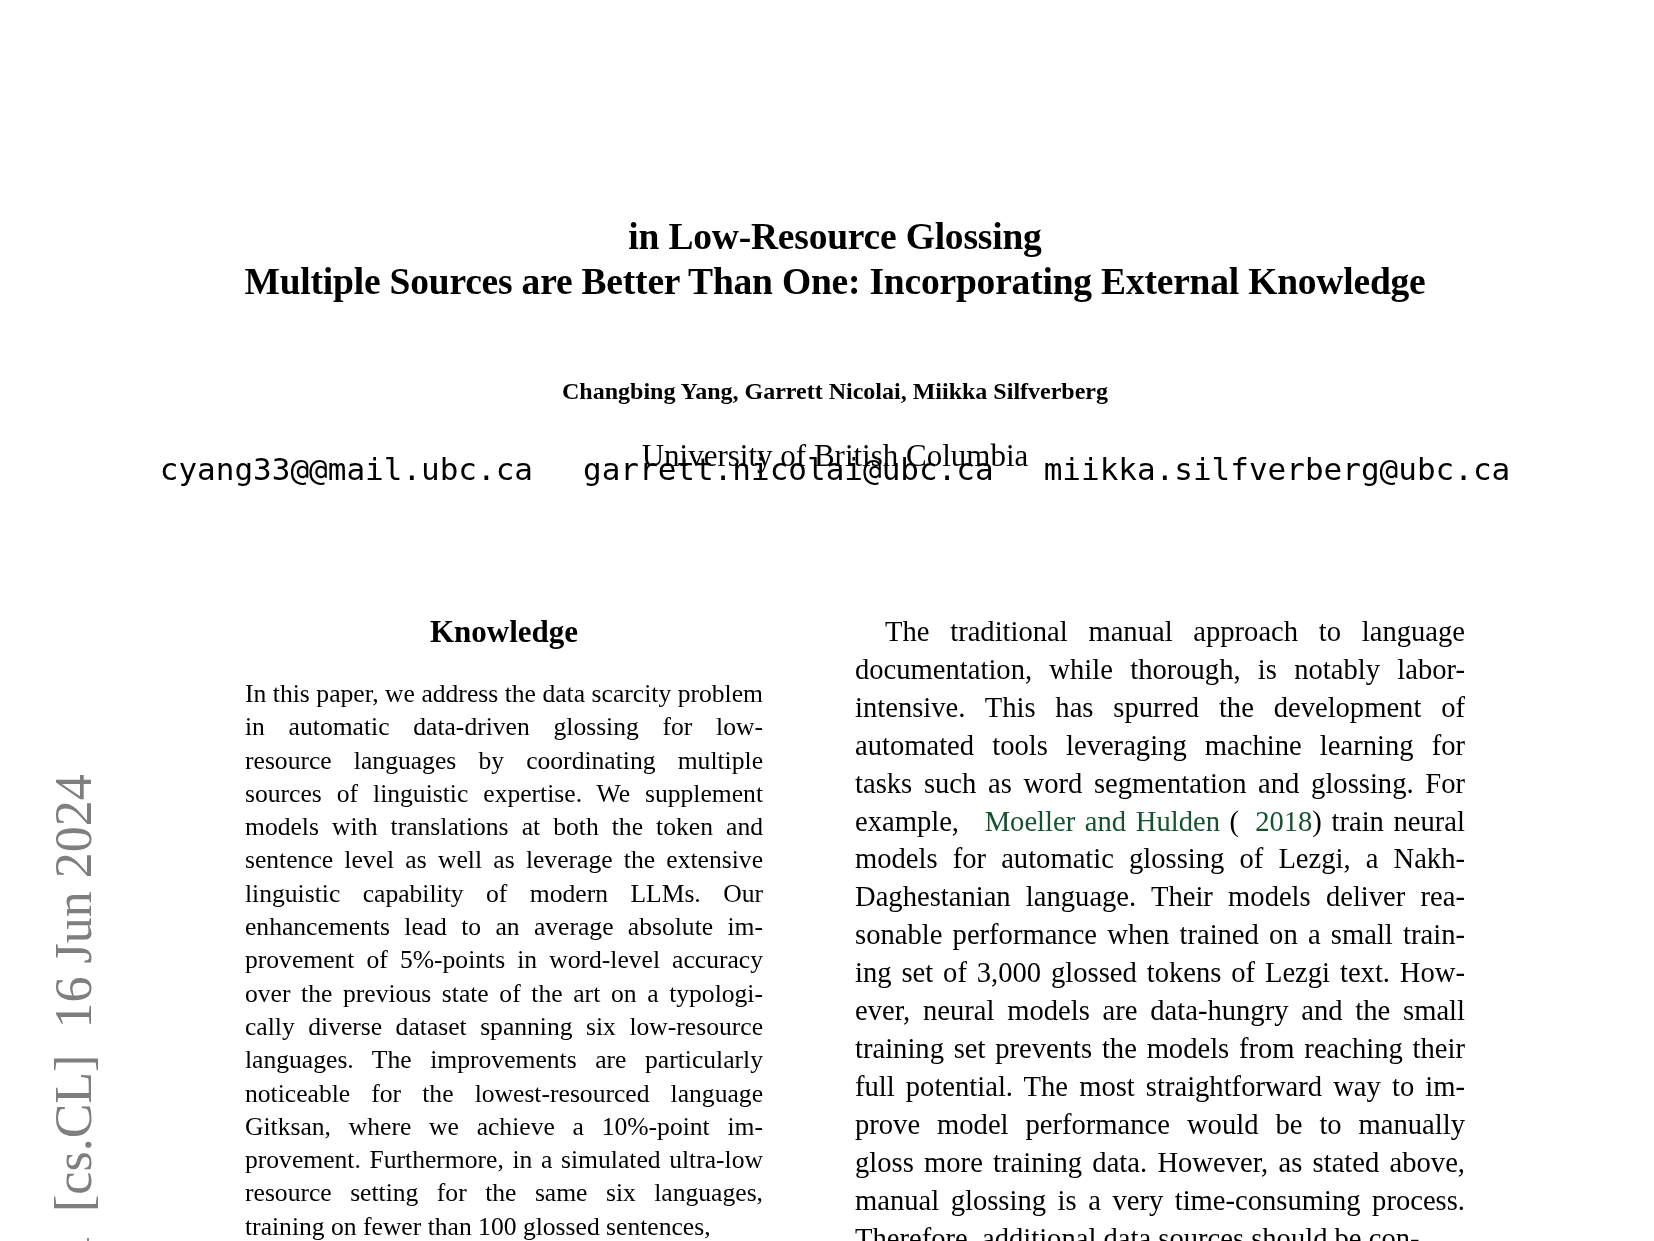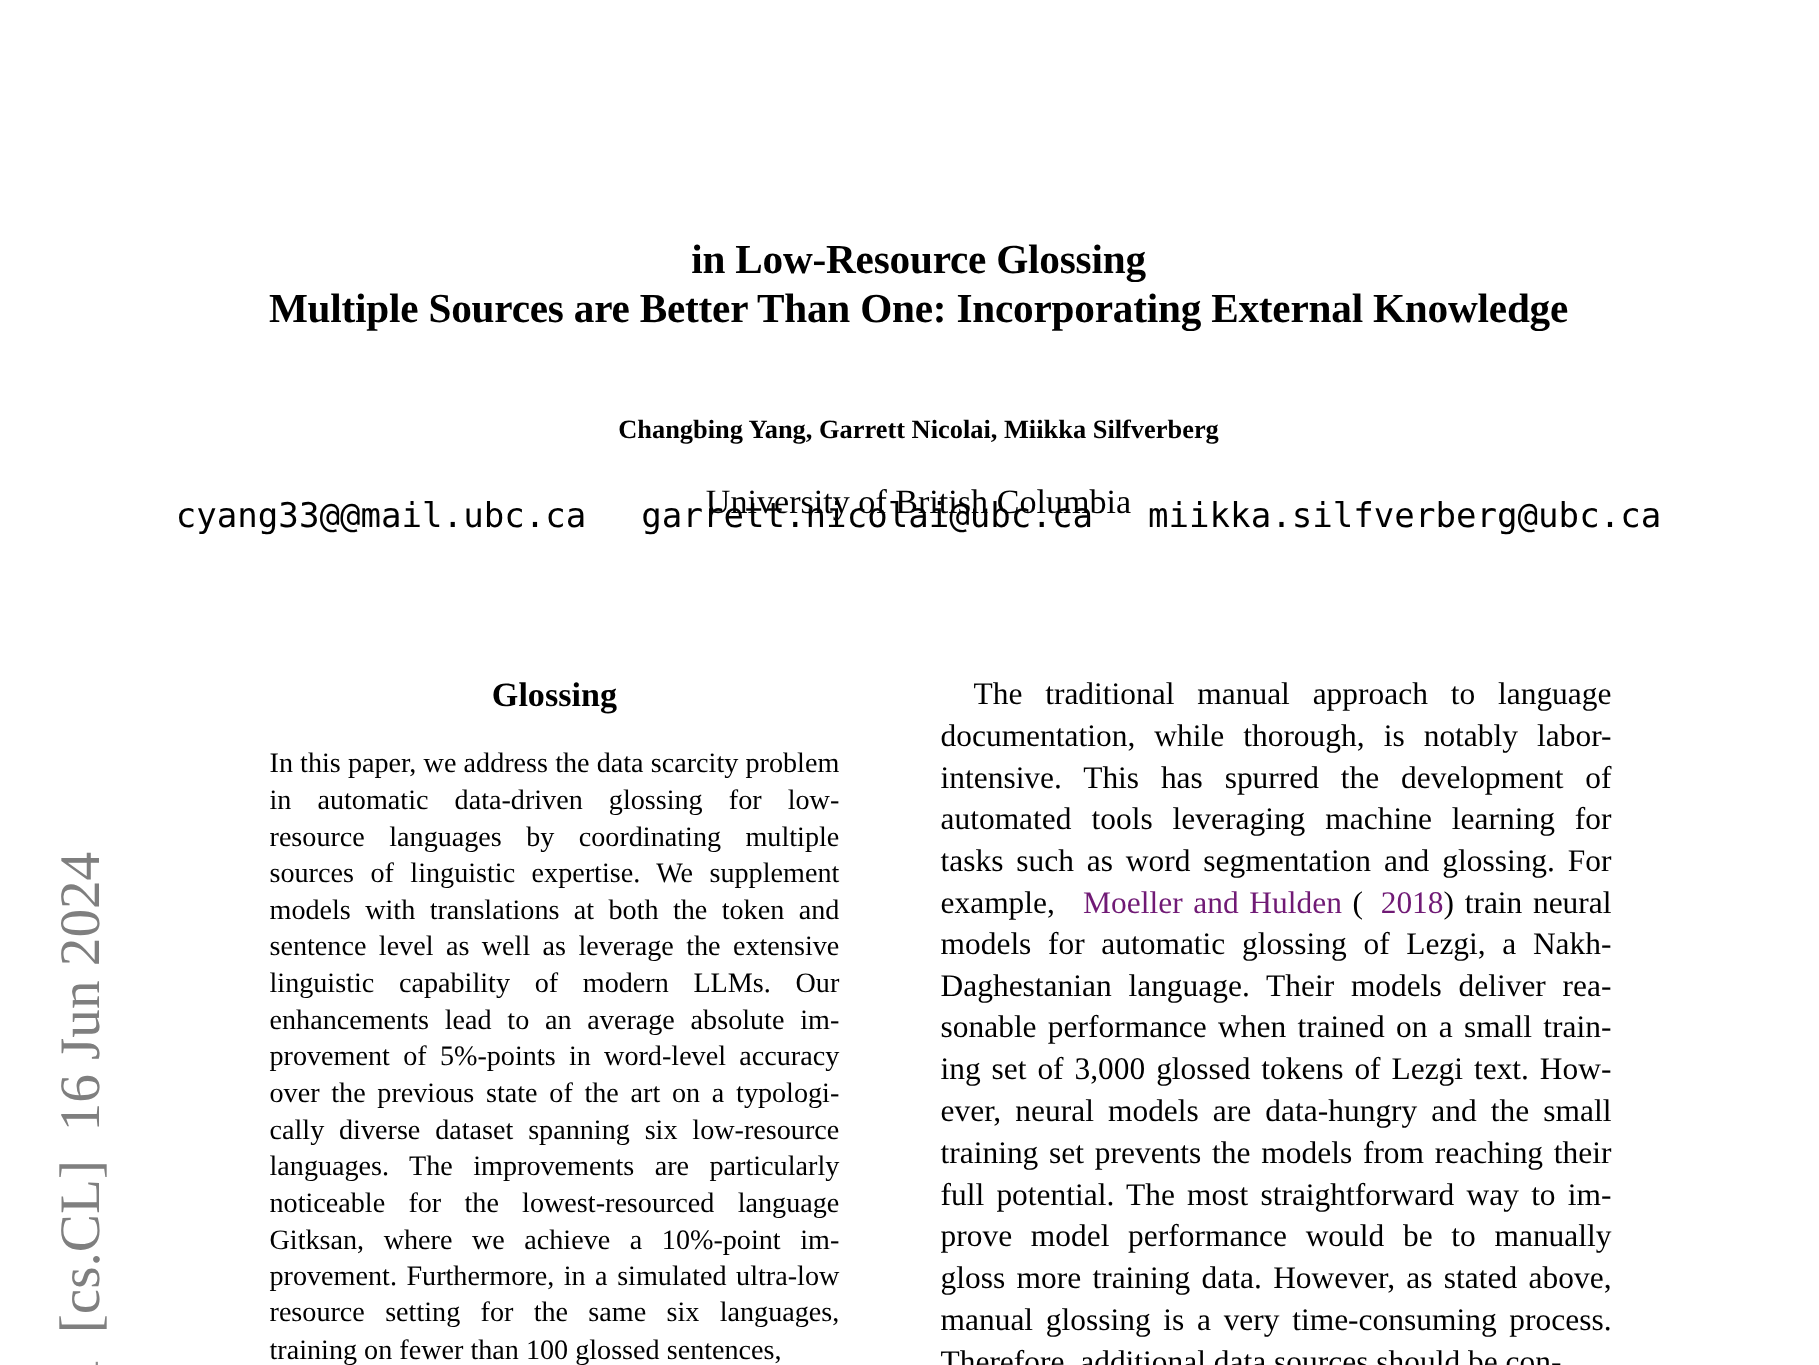--- a/index.html
+++ b/index.html
@@ -83,21 +83,21 @@
     position: absolute;
     left: 855px;
     width: 610px;
     top: 613px;
     font-size: 28.6px;
     line-height: 37.9px;
     text-align: justify;
     text-indent: 30px;
     hyphens: manual;
   }
-  .cite { color: #701a75; margin-left: 16px; }
+  .cite { color: #14532d; margin-left: 16px; }
   .sidebar {
     position: absolute;
     left: 46px;
     top: 1212px;
     transform-origin: 0 0;
     transform: rotate(-90deg);
     font-size: 52px;
     line-height: 56px;
     color: #7f7f7f;
     white-space: pre;
@@ -120,16 +120,16 @@
 <div class="title">
   <div>in Low-Resource Glossing</div>
   <div>Multiple Sources are Better Than One: Incorporating External Knowledge</div>
 </div>
 
 <div class="authors">Changbing Yang, Garrett Nicolai, Miikka Silfverberg</div>
 <div class="affiliation">University of British Columbia</div>
 
 <div class="emails"><span>cyang33@@mail.ubc.ca</span><span class="gap"></span><span>garrett.nicolai@ubc.ca</span><span class="gap"></span><span>miikka.silfverberg@ubc.ca</span></div>
 
-<div class="abstract-heading">Glossing</div>
+<div class="abstract-heading">Knowledge</div>
 <div class="abstract-body">In this paper, we address the data scarcity prob­lem in automatic data-driven glossing for low-resource languages by coordinating multiple sources of linguistic expertise. We supplement models with translations at both the token and sentence level as well as leverage the exten­sive linguistic capability of modern LLMs. Our enhancements lead to an average absolute im­provement of 5%-points in word-level accuracy over the previous state of the art on a typologi­cally diverse dataset spanning six low-resource languages. The improvements are particularly noticeable for the lowest-resourced language Gitksan, where we achieve a 10%-point im­provement. Furthermore, in a simulated ultra-low resource setting for the same six languages, training on fewer than 100 glossed sentences,</div>
 
 <div class="intro-body"><span>The traditional manual approach to language documentation, while thorough, is notably labor-intensive.  This has spurred the development of automated tools leveraging machine learning for tasks such as word segmentation and glossing. For example, </span><a class="cite">Moeller and Hulden</a><span> (</span><a class="cite">2018</a><span>)</span><span> train neural models for automatic glossing of Lezgi, a Nakh-Daghestanian language. Their models deliver rea­sonable performance when trained on a small train­ing set of 3,000 glossed tokens of Lezgi text. How­ever, neural models are data-hungry and the small training set prevents the models from reaching their full potential. The most straightforward way to im­prove model performance would be to manually gloss more training data. However, as stated above, manual glossing is a very time-consuming process. Therefore, additional data sources should be con-</span></div>
 
 </body></html>

